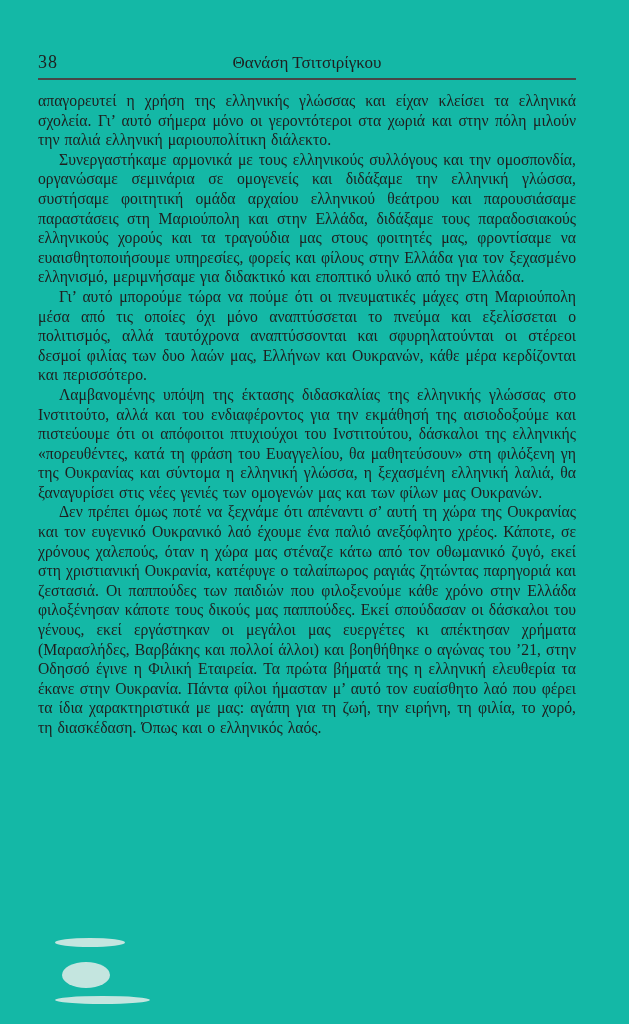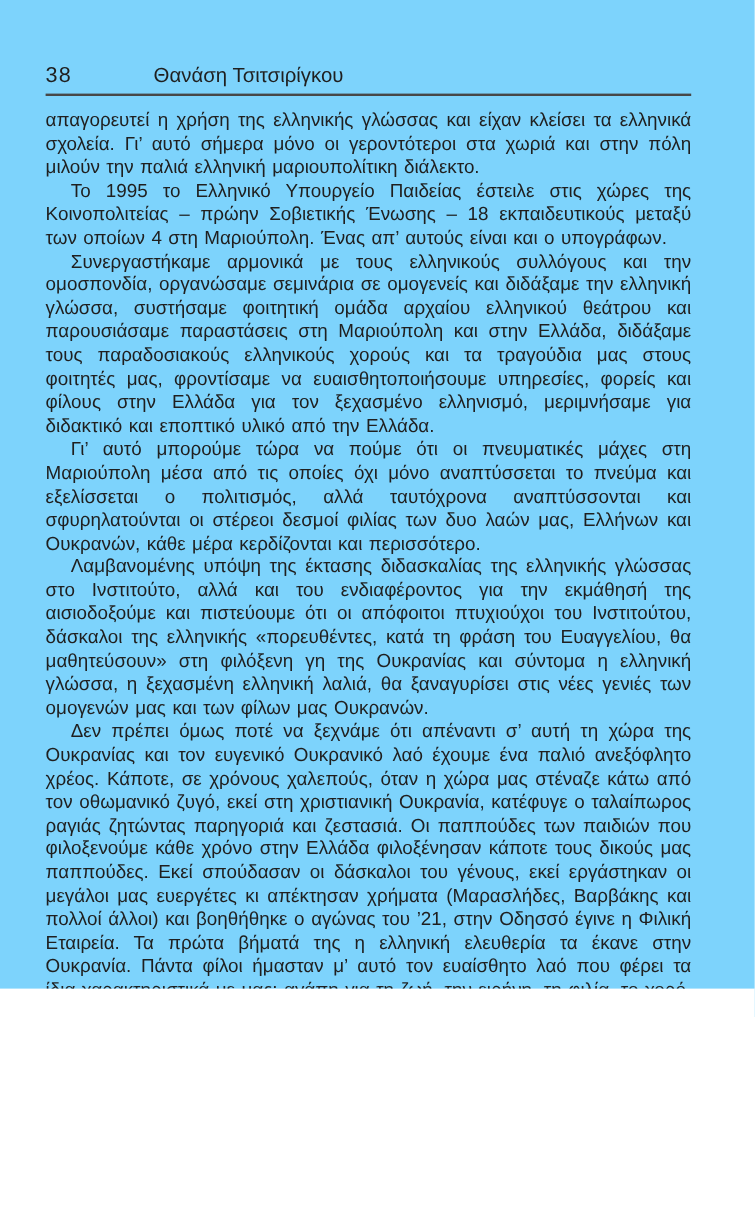--- a/index.html
+++ b/index.html
@@ -3,24 +3,24 @@
 <meta charset="utf-8">
 <style>
   html, body {
     margin: 0;
     padding: 0;
     background: #ffffff;
   }
   .page {
     position: relative;
     width: 629px;
-    height: 824px;
-    background: #7dd3fc;
+    height: 1024px;
+    background: #14b8a6;
     overflow: hidden;
-    font-family: Liberation Sans, sans-serif;
+    font-family: Liberation Serif, serif;
     color: #1f1f1f;
   }
   .content-block {
     position: absolute;
     left: 38px;
     top: 52px;
     width: 538px;
   }
   .running-head {
     display: flex;
@@ -28,21 +28,21 @@
     border-bottom: 2px solid #474747;
     padding-bottom: 5px;
   }
   .page-number {
     flex: 0 0 90px;
     font-size: 18px;
     letter-spacing: 1px;
   }
   .running-title {
     flex: 1 1 auto;
-    text-align: left;
+    text-align: center;
     font-size: 17px;
   }
   .head-spacer {
     flex: 0 0 90px;
   }
   .body-text {
     margin-top: 11px;
     text-align: justify;
     font-size: 15.7px;
     line-height: 19.6px;
@@ -74,21 +74,20 @@
   <div class="content-block">
 
     <div class="running-head">
       <span class="page-number">38</span>
       <span class="running-title">Θανάση Τσιτσιρίγκου</span>
       <span class="head-spacer"></span>
     </div>
 
     <div class="body-text">
       <p class="continuation">απαγορευτεί η χρήση της ελληνικής γλώσσας και είχαν κλείσει τα ελληνικά σχολεία. Γι’ αυτό σήμερα μόνο οι γεροντότεροι στα χωριά και στην πόλη μιλούν την παλιά ελληνική μαριουπολίτικη διάλεκτο.</p>
-      <p>Το 1995 το Ελληνικό Υπουργείο Παιδείας έστειλε στις χώρες της Κοινοπολιτείας – πρώην Σοβιετικής Ένωσης – 18 εκπαιδευτικούς μεταξύ των οποίων 4 στη Μαριούπολη. Ένας απ’ αυτούς είναι και ο υπογράφων.</p>
       <p>Συνεργαστήκαμε αρμονικά με τους ελληνικούς συλλόγους και την ομοσπονδία, οργανώσαμε σεμινάρια σε ομογενείς και διδάξαμε την ελληνική γλώσσα, συστήσαμε φοιτητική ομάδα αρχαίου ελληνικού θεάτρου και παρουσιάσαμε παραστάσεις στη Μαριούπολη και στην Ελλάδα, διδάξαμε τους παραδοσιακούς ελληνικούς χορούς και τα τραγούδια μας  στους φοιτητές μας, φροντίσαμε να ευαισθητοποιήσουμε υπηρεσίες, φορείς και φίλους στην Ελλάδα για τον ξεχασμένο ελληνισμό, μεριμνήσαμε για διδακτικό και εποπτικό υλικό από την Ελλάδα.</p>
       <p>Γι’ αυτό μπορούμε τώρα να πούμε ότι οι πνευματικές μάχες στη Μαριούπολη μέσα από τις οποίες όχι μόνο αναπτύσσεται το πνεύμα και εξελίσσεται ο πολιτισμός, αλλά ταυτόχρονα αναπτύσσονται και σφυρηλατούνται οι στέρεοι δεσμοί φιλίας των δυο λαών μας, Ελλήνων και Ουκρανών, κάθε μέρα κερδίζονται και περισσότερο.</p>
       <p>Λαμβανομένης υπόψη της έκτασης διδασκαλίας της ελληνικής γλώσσας στο Ινστιτούτο, αλλά και του ενδιαφέροντος για την εκμάθησή της αισιοδοξούμε και πιστεύουμε ότι οι απόφοιτοι πτυχιούχοι του Ινστιτούτου, δάσκαλοι της ελληνικής «πορευθέντες, κατά τη φράση του Ευαγγελίου, θα μαθητεύσουν» στη φιλόξενη γη της Ουκρανίας και σύντομα η ελληνική γλώσσα, η ξεχασμένη ελληνική λαλιά, θα ξαναγυρίσει στις νέες γενιές των ομογενών μας και των φίλων μας Ουκρανών.</p>
       <p>Δεν πρέπει όμως ποτέ να ξεχνάμε ότι απέναντι σ’ αυτή τη χώρα της Ουκρανίας και τον ευγενικό Ουκρανικό λαό έχουμε ένα παλιό ανεξόφλητο χρέος. Κάποτε, σε χρόνους χαλεπούς, όταν η χώρα μας στέναζε κάτω από τον οθωμανικό ζυγό, εκεί στη χριστιανική Ουκρανία, κατέφυγε ο ταλαίπωρος ραγιάς ζητώντας παρηγοριά και ζεστασιά. Οι παππούδες των παιδιών που φιλοξενούμε κάθε χρόνο στην Ελλάδα φιλοξένησαν κάποτε τους δικούς μας παππούδες. Εκεί σπούδασαν οι δάσκαλοι του γένους, εκεί εργάστηκαν οι μεγάλοι μας ευεργέτες κι απέκτησαν χρήματα (Μαρασλήδες, Βαρβάκης και πολλοί άλλοι) και βοηθήθηκε ο αγώνας του ’21, στην Οδησσό έγινε η Φιλική Εταιρεία. Τα πρώτα βήματά της η ελληνική ελευθερία τα έκανε στην Ουκρανία. Πάντα φίλοι ήμασταν μ’ αυτό τον ευαίσθητο λαό που φέρει τα ίδια χαρακτηριστικά με μας: αγάπη για τη ζωή, την ειρήνη, τη φιλία, το χορό, τη διασκέδαση. Όπως και ο ελληνικός λαός.</p>
     </div>
 
   </div>
 
   <div class="scan-smudge smudge-a"></div>
   <div class="scan-smudge smudge-b"></div>

